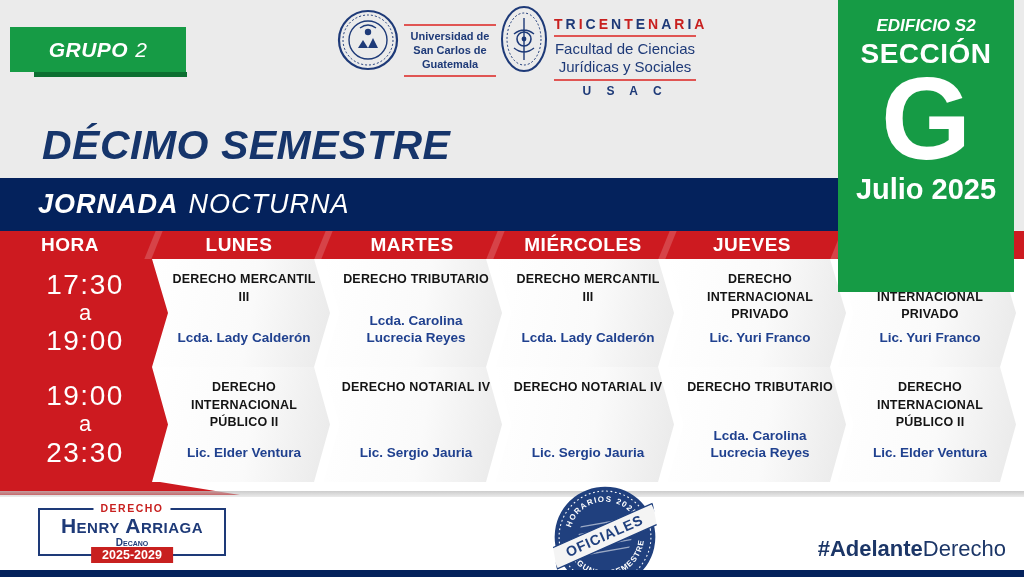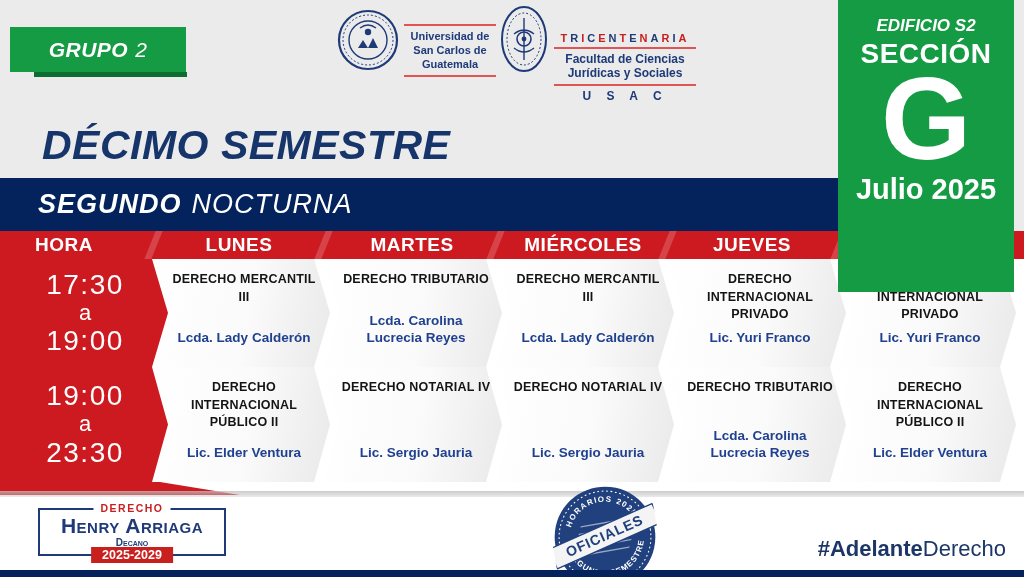--- a/index.html
+++ b/index.html
@@ -21,25 +21,25 @@
   .grupo-badge .b{font-weight:bold;margin-top:8px;}
   .grupo-badge .n{font-weight:normal;margin-left:7px;}
 
   
   .logo-seal1{position:absolute;left:336px;top:8px;width:64px;height:64px;}
   .univ-text{position:absolute;left:402px;top:20px;width:96px;text-align:center;color:#1e3a78;
     font-weight:bold;font-size:11px;line-height:1.25;}
   .univ-text .rline{height:2px;background:#e05553;margin:4px 2px;}
   .logo-seal2{position:absolute;left:500px;top:4px;width:48px;height:70px;}
   .fac-text{position:absolute;left:554px;top:16px;width:142px;text-align:center;color:#1e3a78;}
-  .tric{font-size:11px;font-weight:bold;letter-spacing:3px;white-space:nowrap;margin-top:16px;}
+  .tric{font-size:14px;font-weight:bold;letter-spacing:3px;white-space:nowrap;}
   .tric .lt-red{color:#c8201f;}
   .tric .lt-navy{color:#1e3a78;}
   .fac-text .rline{height:2px;background:#e05553;margin:3px 0;}
-  .fac-lines{font-size:12px;font-weight:bold;line-height:1.2;}
+  .fac-lines{font-size:15px;font-weight:normal;line-height:1.2;}
   .usac-acronym{font-size:12px;font-weight:bold;letter-spacing:6px;margin-top:2px;}
 
   
   .section-box{position:absolute;left:838px;top:0;width:176px;height:292px;background:#169b45;
     color:#ffffff;text-align:center;z-index:6;padding-top:16px;}
   .edificio{font-style:italic;font-size:17px;font-weight:600;}
   .seccion{font-size:28px;font-weight:bold;letter-spacing:.5px;margin-top:2px;}
   .letterG{font-size:116px;font-weight:bold;line-height:.82;margin-top:2px;}
   .month{font-size:29px;font-weight:bold;margin-top:6px;}
 
@@ -150,38 +150,38 @@
       <div>Facultad de Ciencias</div>
       <div>Jurídicas y Sociales</div>
     </div>
     <div class="rline"></div>
     <div class="usac-acronym">U S A C</div>
   </div>
 
   <div class="title2">DÉCIMO SEMESTRE</div>
 
   <div class="jornada-bar">
-    <span class="j1">SEGUNDO</span>
+    <span class="j1">JORNADA</span>
     <span class="j2">NOCTURNA</span>
   </div>
 
   <div class="section-box">
     <div class="edificio">EDIFICIO S2</div>
     <div class="seccion">SECCIÓN</div>
     <div class="letterG">G</div>
     <div class="month">Julio 2025</div>
   </div>
 
   <div class="hdr-row">
     <div class="hsep" style="left:150px"></div>
     <div class="hsep" style="left:320px"></div>
     <div class="hsep" style="left:492px"></div>
     <div class="hsep" style="left:664px"></div>
     <div class="hsep" style="left:836px"></div>
-    <div class="hdr-label" style="left:64px">HORA</div>
+    <div class="hdr-label" style="left:70px">HORA</div>
     <div class="hdr-label" style="left:239px">LUNES</div>
     <div class="hdr-label" style="left:412px">MARTES</div>
     <div class="hdr-label" style="left:583px">MIÉRCOLES</div>
     <div class="hdr-label" style="left:752px">JUEVES</div>
     <div class="hdr-label" style="left:928px">VIERNES</div>
   </div>
 
   <div class="row row1">
     <div class="timecell">
       <div class="t">17:30</div>

